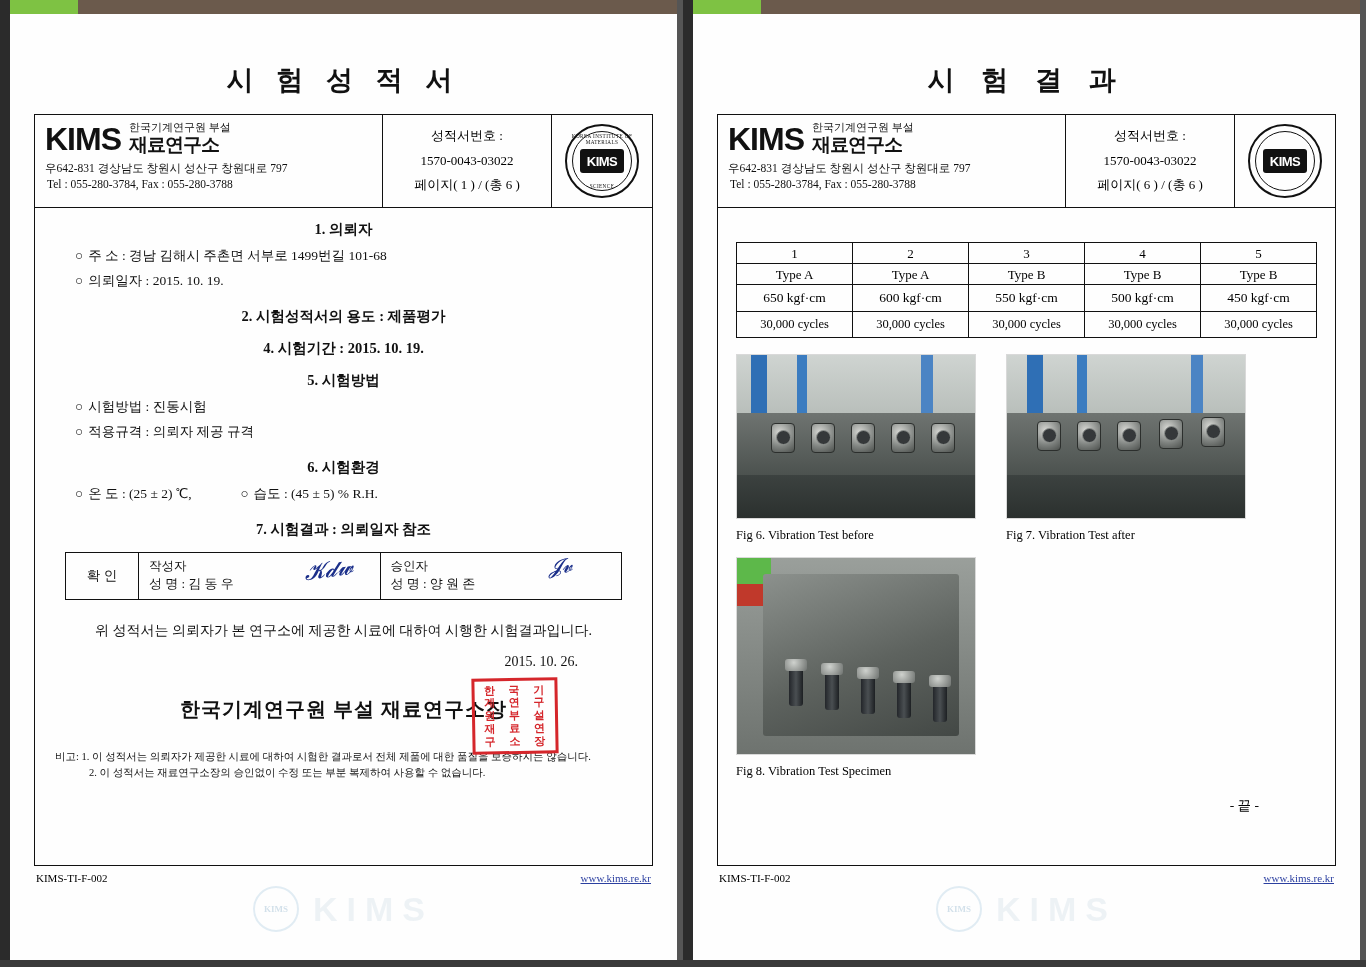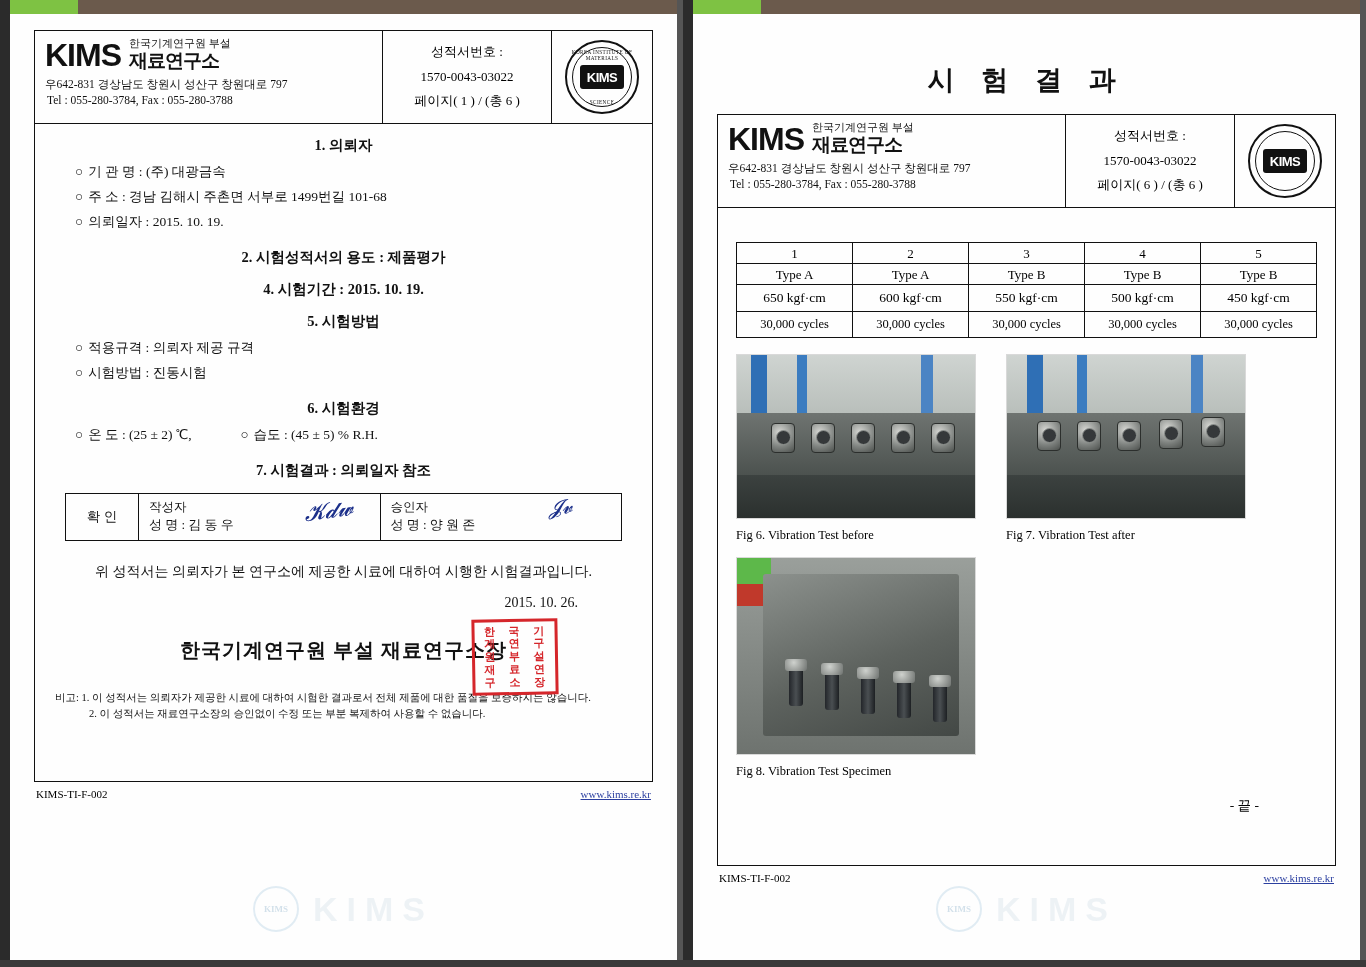--- a/index.html
+++ b/index.html
@@ -146,20 +146,21 @@
 
   <div class="scan left">
     <div class="edge-top"></div>
     <div class="edge-green"></div>
     <div class="edge-left"></div>
     <div class="edge-right"></div>
     <div class="edge-bottom"></div>
 
     <div class="paper">
       <div class="inner">
+        <div class="doc-title">시 험 성 적 서</div>
 
         <div class="frame">
 
           <div class="hdr">
             <div class="hdr-logo">
               <div class="kims-row">
                 <div class="kims-text">KIMS</div>
                 <div class="kims-sub">
                   <span>한국기계연구원 부설</span>
                   <b>재료연구소</b>
@@ -184,21 +185,20 @@
             </div>
           </div>
 
           <div class="body">
 
             <div class="sec">
               <div class="sec-h">
                 <span>1.</span>
                 <span>의뢰자</span>
               </div>
-              <div class="li"><span class="circ">○</span><span>기 관 명 : (주) 대광금속</span></div>
               <div class="li"><span class="circ">○</span><span>주      소 : 경남 김해시 주촌면 서부로 1499번길 101-68</span></div>
               <div class="li"><span class="circ">○</span><span>의뢰일자 : 2015. 10. 19.</span></div>
             </div>
 
             <div class="sec">
               <div class="sec-h">
                 <span>2.</span>
                 <span>시험성적서의 용도 : 제품평가</span>
               </div>
             </div>
@@ -209,22 +209,22 @@
                 <span>4.</span>
                 <span>시험기간  :  2015. 10. 19.</span>
               </div>
             </div>
 
             <div class="sec">
               <div class="sec-h">
                 <span>5.</span>
                 <span>시험방법</span>
               </div>
+              <div class="li"><span class="circ">○</span><span>시험방법 : 진동시험</span></div>
               <div class="li"><span class="circ">○</span><span>적용규격 : 의뢰자 제공 규격</span></div>
-              <div class="li"><span class="circ">○</span><span>시험방법 : 진동시험</span></div>
             </div>
 
             <div class="sec">
               <div class="sec-h">
                 <span>6.</span>
                 <span>시험환경</span>
               </div>
               <div class="li">
                 <span class="circ">○</span><span>온      도 : (25 ± 2) ℃,</span>
                 <span class="gap"></span>

